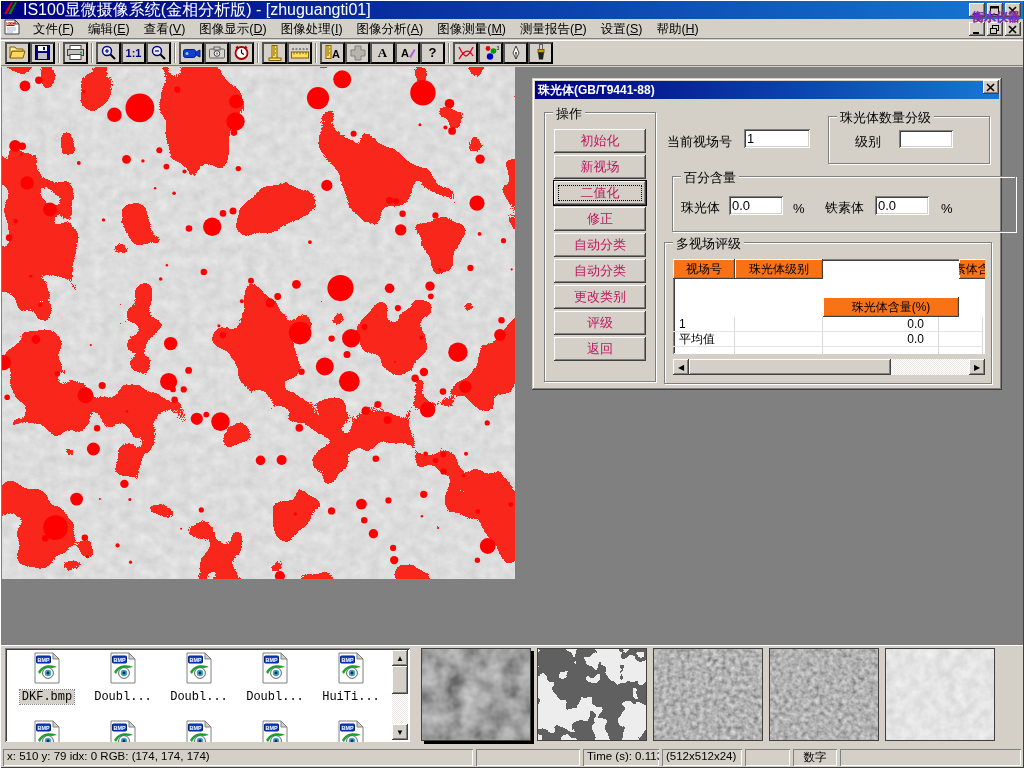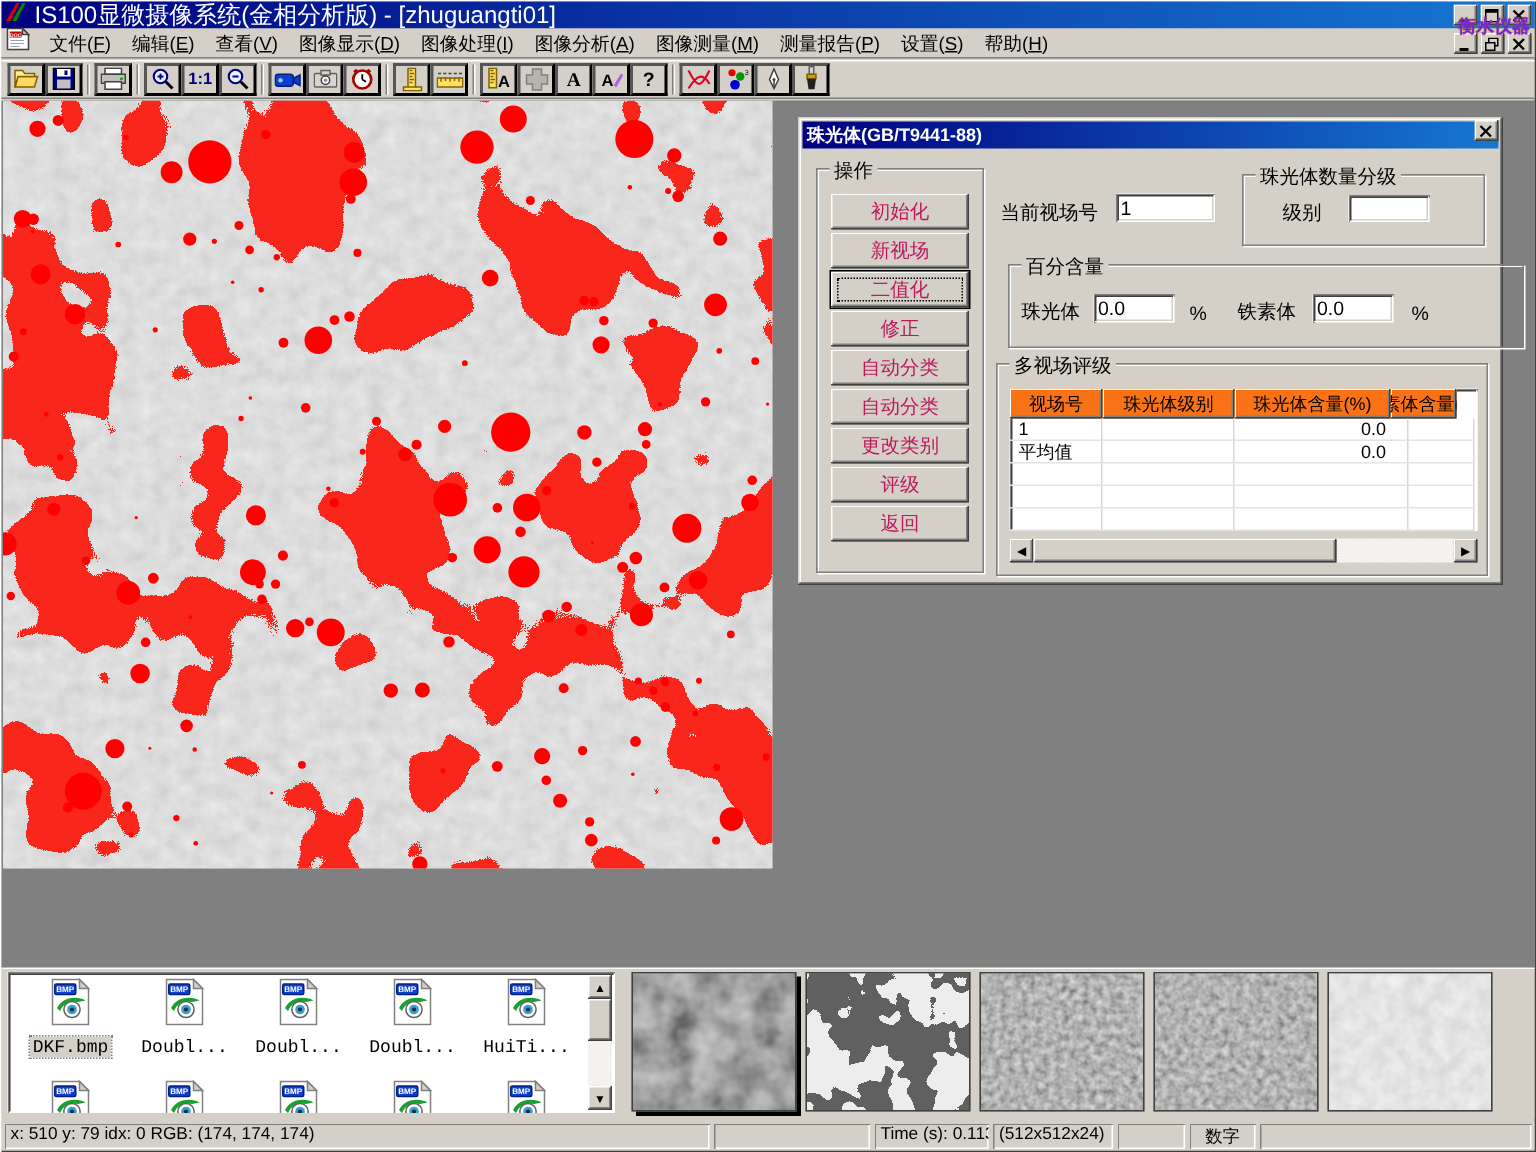--- a/index.html
+++ b/index.html
@@ -533,21 +533,21 @@
       <input class="dfield" style="left: 202px; top: 19px; width: 54px;" value="0.0">
       <span class="dlabel" style="left:268px; top:24px;">%</span>
     </div>
 
     <div id="table-group" class="groupbox">
       <span class="legend">多视场评级</span>
       <div id="mtable">
           <div class="th-row">
             <span class="th" style="width: 62px;">视场号</span>
             <span class="th" style="width: 88px;">珠光体级别</span>
-            <span class="th" style="width: 104px;">珠光体含量(%)</span>
+            <span class="th" style="width: 136px; margin-top: 38px;">珠光体含量(%)</span>
             <span class="th" style="width: 44px;">铁素体含量(%)</span>
           </div>
           <div class="td-row">
             <span class="td" style="width: 62px;">1</span>
             <span class="td" style="width: 88px;"></span>
             <span class="td num" style="width: 116px;">0.0</span>
             <span class="td" style="width: 44px;"></span>
           </div>
           <div class="td-row">
             <span class="td" style="width: 62px;">平均值</span>

